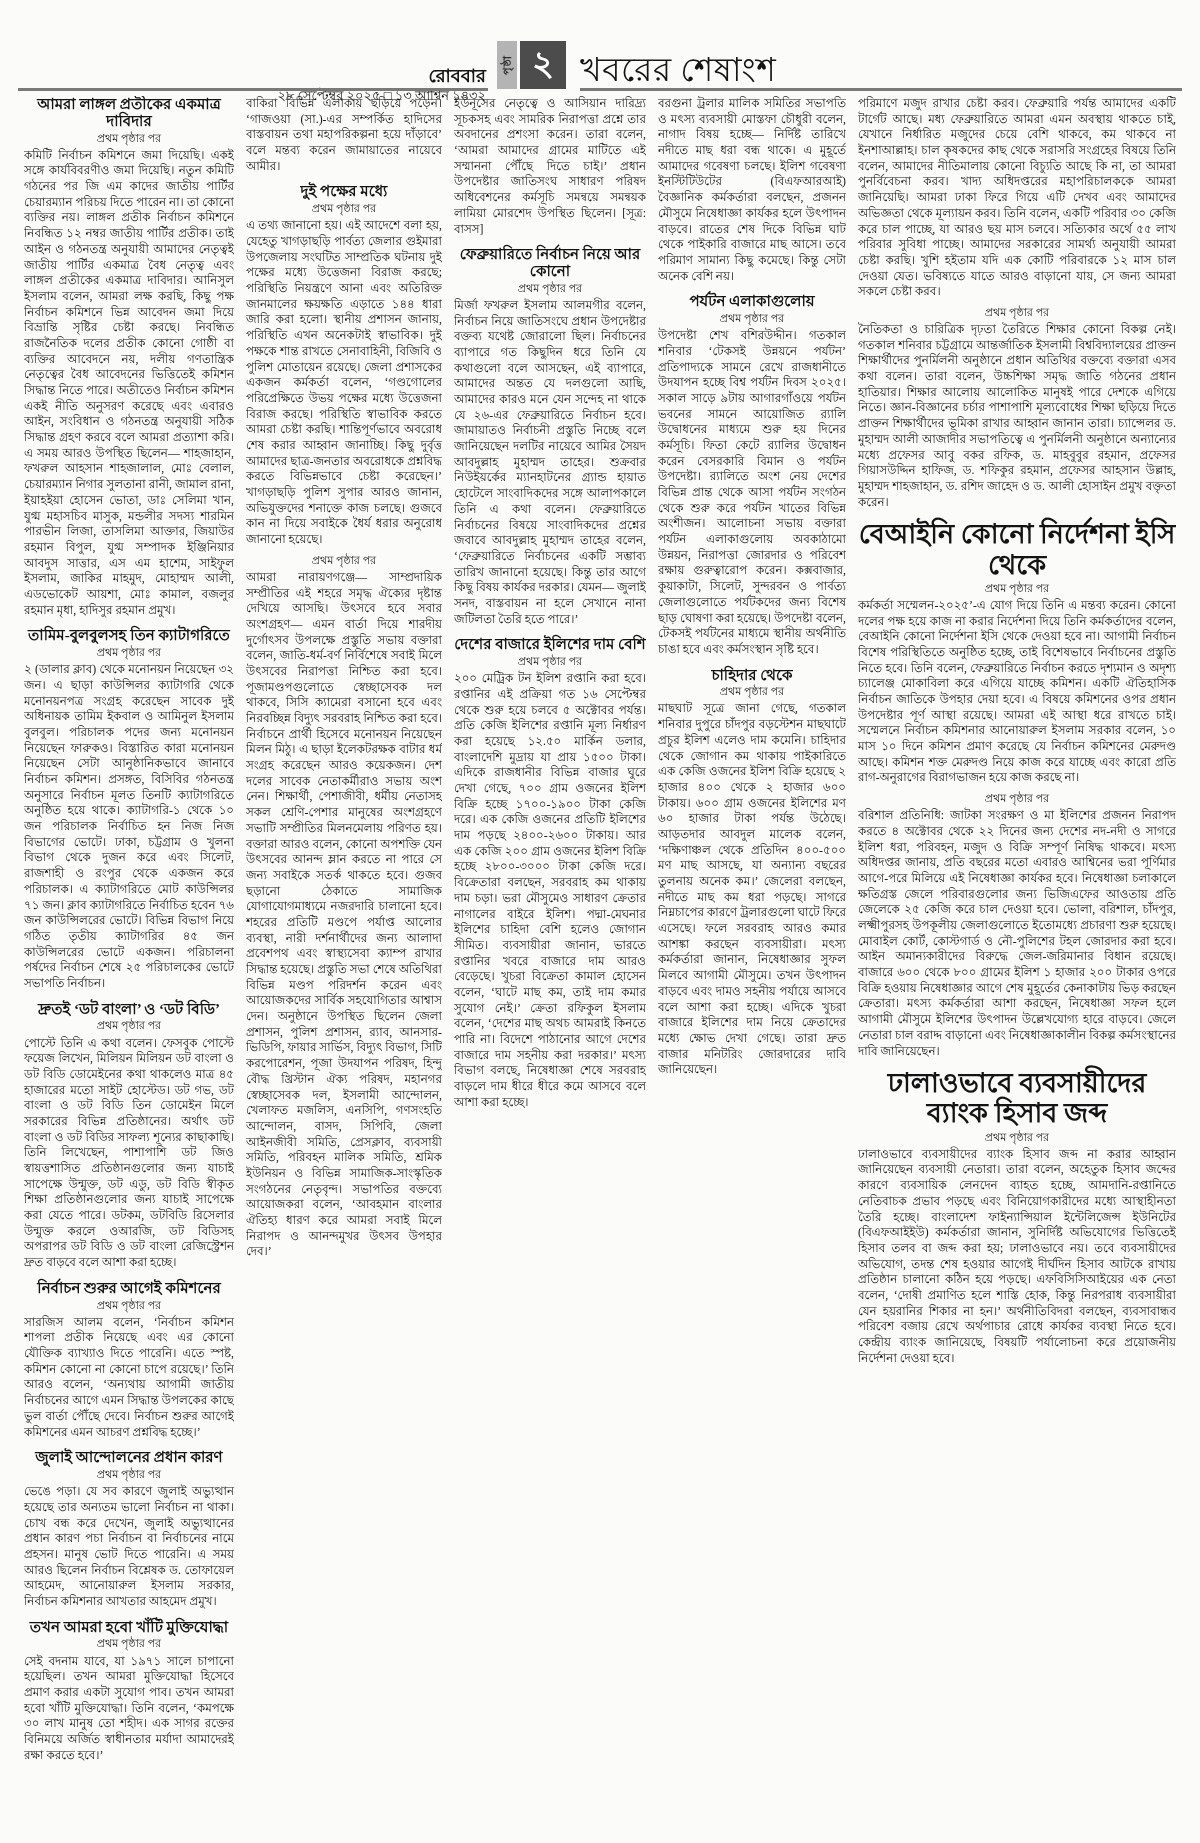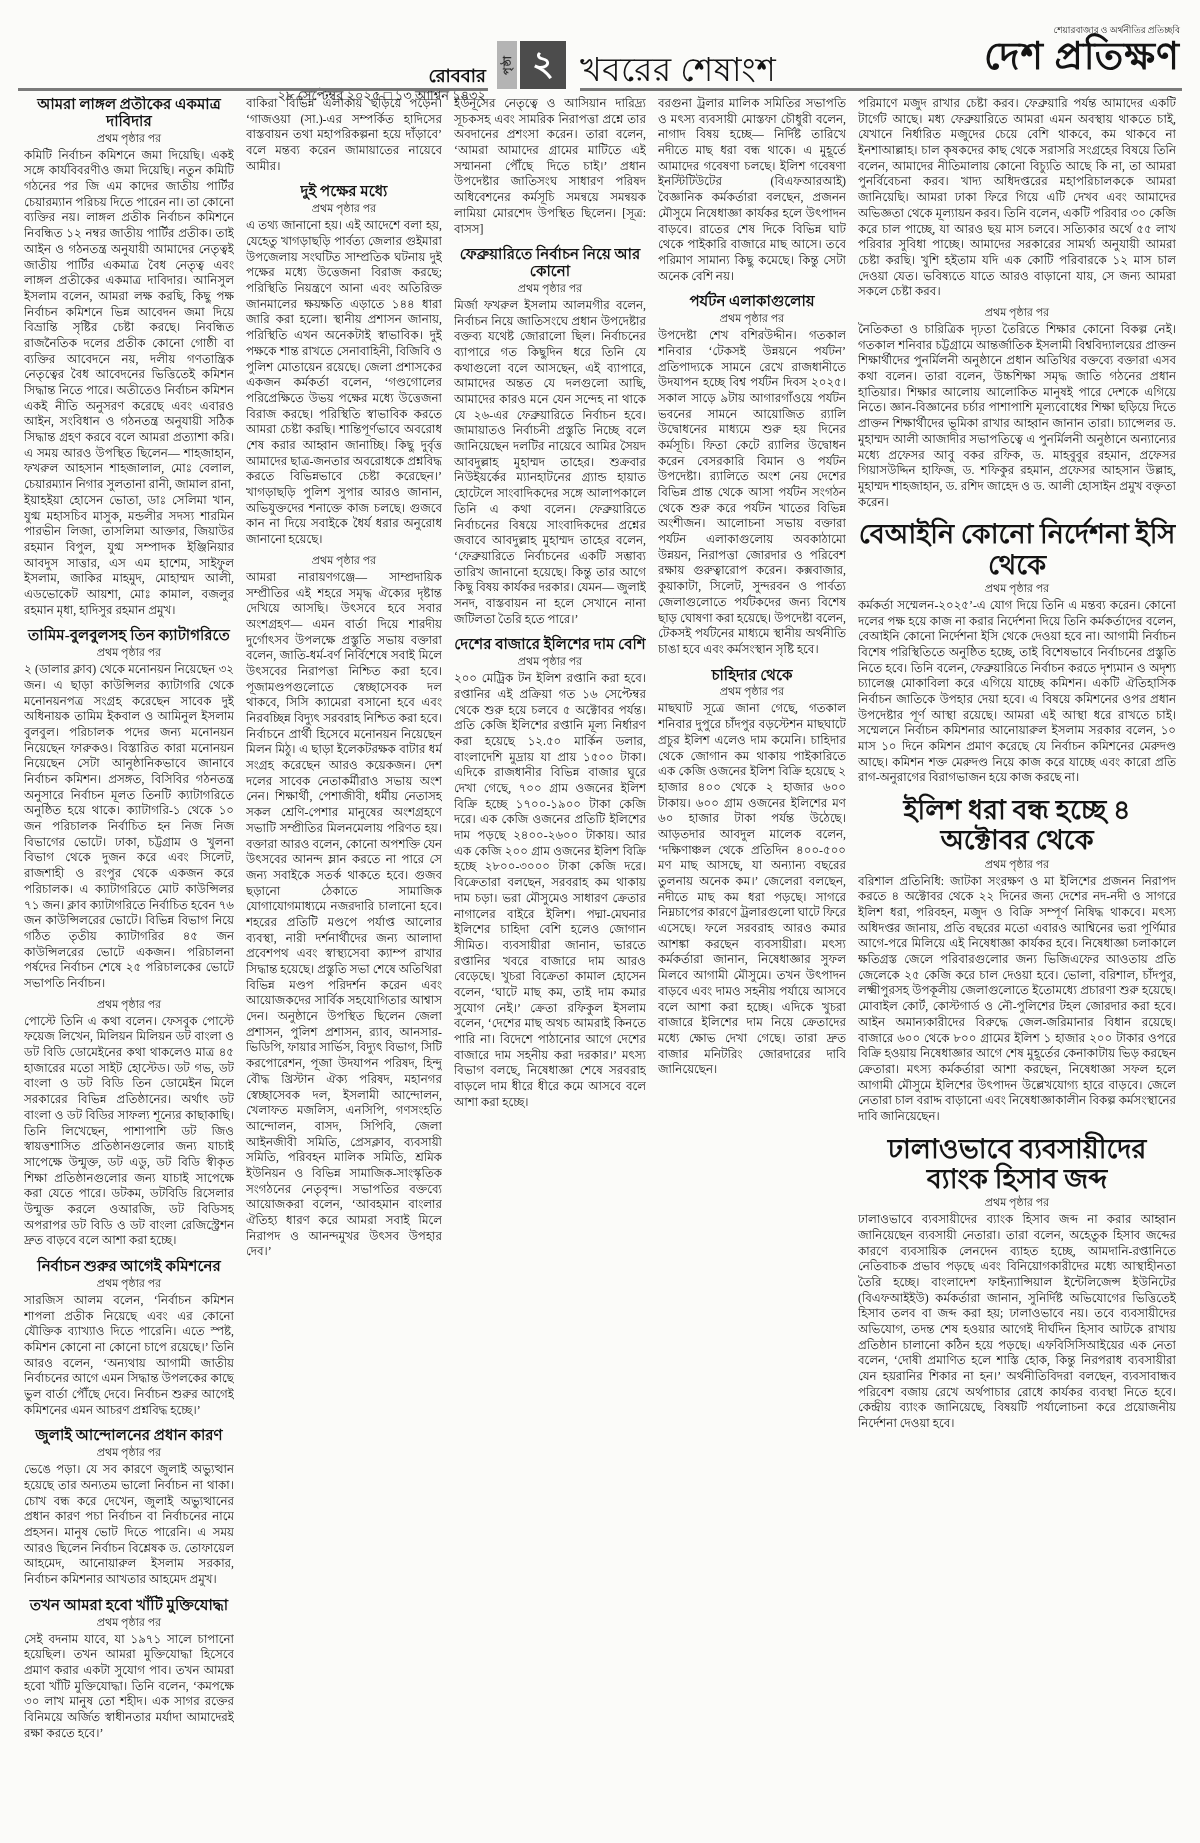--- a/index.html
+++ b/index.html
@@ -74,41 +74,38 @@
     <div class="dateblock">
       <div class="day">রোববার</div>
       <div class="dateline">২৮ সেপ্টেম্বর ২০২৫ □ ১৩ আশ্বিন ১৪৩২</div>
     </div>
 
     <div class="page-label-box">পৃষ্ঠা</div>
     <div class="page-num-box">২</div>
 
     <div class="section-title">খবরের শেষাংশ</div>
 
-    <div class="logo-block">
-      <div class="logo-tagline">শেয়ারবাজার ও অর্থনীতির প্রতিচ্ছবি</div>
-      <div class="logo-name">দেশ প্রতিক্ষণ</div>
-    </div>
 
     <div class="rule left"></div>
     <div class="rule right"></div>
   </div>
 
   <div class="col col-1">
       <div class="story">
         <div class="headline">আমরা লাঙ্গল প্রতীকের একমাত্র দাবিদার</div>
         <div class="continued">প্রথম পৃষ্ঠার পর</div>
         <div class="body-text">কমিটি নির্বাচন কমিশনে জমা দিয়েছি। একই সঙ্গে কার্যবিবরণীও জমা দিয়েছি। নতুন কমিটি গঠনের পর জি এম কাদের জাতীয় পার্টির চেয়ারম্যান পরিচয় দিতে পারেন না। তা কোনো ব্যক্তির নয়। লাঙ্গল প্রতীক নির্বাচন কমিশনে নিবন্ধিত ১২ নম্বর জাতীয় পার্টির প্রতীক। তাই আইন ও গঠনতন্ত্র অনুযায়ী আমাদের নেতৃত্বই জাতীয় পার্টির একমাত্র বৈধ নেতৃত্ব এবং লাঙ্গল প্রতীকের একমাত্র দাবিদার। আনিসুল ইসলাম বলেন, আমরা লক্ষ করছি, কিছু পক্ষ নির্বাচন কমিশনে ভিন্ন আবেদন জমা দিয়ে বিভ্রান্তি সৃষ্টির চেষ্টা করছে। নিবন্ধিত রাজনৈতিক দলের প্রতীক কোনো গোষ্ঠী বা ব্যক্তির আবেদনে নয়, দলীয় গণতান্ত্রিক নেতৃত্বের বৈধ আবেদনের ভিত্তিতেই কমিশন সিদ্ধান্ত নিতে পারে। অতীতেও নির্বাচন কমিশন একই নীতি অনুসরণ করেছে এবং এবারও আইন, সংবিধান ও গঠনতন্ত্র অনুযায়ী সঠিক সিদ্ধান্ত গ্রহণ করবে বলে আমরা প্রত্যাশা করি। এ সময় আরও উপস্থিত ছিলেন— শাহজাহান, ফখরুল আহসান শাহজালাল, মোঃ বেলাল, চেয়ারম্যান নিগার সুলতানা রানী, জামাল রানা, ইয়াহইয়া হোসেন ভোতা, ডাঃ সেলিমা খান, যুগ্ম মহাসচিব মাসুক, মন্ডলীর সদস্য শারমিন পারভীন লিজা, তাসলিমা আক্তার, জিয়াউর রহমান বিপুল, যুগ্ম সম্পাদক ইঞ্জিনিয়ার আবদুস সাত্তার, এস এম হাশেম, সাইফুল ইসলাম, জাকির মাহমুদ, মোহাম্মদ আলী, এডভোকেট আয়শা, মোঃ কামাল, বজলুর রহমান মৃধা, হাদিসুর রহমান প্রমুখ।</div>
       </div>
       <div class="story">
         <div class="headline">তামিম-বুলবুলসহ তিন ক্যাটাগরিতে</div>
         <div class="continued">প্রথম পৃষ্ঠার পর</div>
         <div class="body-text">২ (ডালার ক্লাব) থেকে মনোনয়ন নিয়েছেন ৩২ জন। এ ছাড়া কাউন্সিলর ক্যাটাগরি থেকে মনোনয়নপত্র সংগ্রহ করেছেন সাবেক দুই অধিনায়ক তামিম ইকবাল ও আমিনুল ইসলাম বুলবুল। পরিচালক পদের জন্য মনোনয়ন নিয়েছেন ফারুকও। বিস্তারিত কারা মনোনয়ন নিয়েছেন সেটা আনুষ্ঠানিকভাবে জানাবে নির্বাচন কমিশন। প্রসঙ্গত, বিসিবির গঠনতন্ত্র অনুসারে নির্বাচন মূলত তিনটি ক্যাটাগরিতে অনুষ্ঠিত হয়ে থাকে। ক্যাটাগরি-১ থেকে ১০ জন পরিচালক নির্বাচিত হন নিজ নিজ বিভাগের ভোটে। ঢাকা, চট্টগ্রাম ও খুলনা বিভাগ থেকে দুজন করে এবং সিলেট, রাজশাহী ও রংপুর থেকে একজন করে পরিচালক। এ ক্যাটাগরিতে মোট কাউন্সিলর ৭১ জন। ক্লাব ক্যাটাগরিতে নির্বাচিত হবেন ৭৬ জন কাউন্সিলরের ভোটে। বিভিন্ন বিভাগ নিয়ে গঠিত তৃতীয় ক্যাটাগরির ৪৫ জন কাউন্সিলরের ভোটে একজন। পরিচালনা পর্ষদের নির্বাচন শেষে ২৫ পরিচালকের ভোটে সভাপতি নির্বাচন।</div>
       </div>
       <div class="story">
+        <div class="headline">দ্রুতই ‘ডট বাংলা’ ও ‘ডট বিডি’</div>
         <div class="continued">প্রথম পৃষ্ঠার পর</div>
         <div class="body-text">পোস্টে তিনি এ কথা বলেন। ফেসবুক পোস্টে ফয়েজ লিখেন, মিলিয়ন মিলিয়ন ডট বাংলা ও ডট বিডি ডোমেইনের কথা থাকলেও মাত্র ৪৫ হাজারের মতো সাইট হোস্টেড। ডট গভ, ডট বাংলা ও ডট বিডি তিন ডোমেইন মিলে সরকারের বিভিন্ন প্রতিষ্ঠানের। অর্থাৎ ডট বাংলা ও ডট বিডির সাফল্য শূন্যের কাছাকাছি। তিনি লিখেছেন, পাশাপাশি ডট জিও স্বায়ত্তশাসিত প্রতিষ্ঠানগুলোর জন্য যাচাই সাপেক্ষে উন্মুক্ত, ডট এডু, ডট বিডি স্বীকৃত শিক্ষা প্রতিষ্ঠানগুলোর জন্য যাচাই সাপেক্ষে করা যেতে পারে। ডটকম, ডটবিডি রিসেলার উন্মুক্ত করলে ওআরজি, ডট বিডিসহ অপরাপর ডট বিডি ও ডট বাংলা রেজিস্ট্রেশন দ্রুত বাড়বে বলে আশা করা হচ্ছে।</div>
       </div>
       <div class="story">
         <div class="headline">নির্বাচন শুরুর আগেই কমিশনের</div>
         <div class="continued">প্রথম পৃষ্ঠার পর</div>
         <div class="body-text">সারজিস আলম বলেন, ‘নির্বাচন কমিশন শাপলা প্রতীক নিয়েছে এবং এর কোনো যৌক্তিক ব্যাখ্যাও দিতে পারেনি। এতে স্পষ্ট, কমিশন কোনো না কোনো চাপে রয়েছে।’ তিনি আরও বলেন, ‘অন্যথায় আগামী জাতীয় নির্বাচনের আগে এমন সিদ্ধান্ত উপলকের কাছে ভুল বার্তা পৌঁছে দেবে। নির্বাচন শুরুর আগেই কমিশনের এমন আচরণ প্রশ্নবিদ্ধ হচ্ছে।’</div>
       </div>
       <div class="story">
         <div class="headline">জুলাই আন্দোলনের প্রধান কারণ</div>
@@ -172,21 +169,20 @@
       <div class="story">
         <div class="continued">প্রথম পৃষ্ঠার পর</div>
         <div class="body-text">নৈতিকতা ও চারিত্রিক দৃঢ়তা তৈরিতে শিক্ষার কোনো বিকল্প নেই। গতকাল শনিবার চট্টগ্রামে আন্তর্জাতিক ইসলামী বিশ্ববিদ্যালয়ের প্রাক্তন শিক্ষার্থীদের পুনর্মিলনী অনুষ্ঠানে প্রধান অতিথির বক্তব্যে বক্তারা এসব কথা বলেন। তারা বলেন, উচ্চশিক্ষা সমৃদ্ধ জাতি গঠনের প্রধান হাতিয়ার। শিক্ষার আলোয় আলোকিত মানুষই পারে দেশকে এগিয়ে নিতে। জ্ঞান-বিজ্ঞানের চর্চার পাশাপাশি মূল্যবোধের শিক্ষা ছড়িয়ে দিতে প্রাক্তন শিক্ষার্থীদের ভূমিকা রাখার আহ্বান জানান তারা। চ্যান্সেলর ড. মুহাম্মদ আলী আজাদীর সভাপতিত্বে এ পুনর্মিলনী অনুষ্ঠানে অন্যান্যের মধ্যে প্রফেসর আবু বকর রফিক, ড. মাহবুবুর রহমান, প্রফেসর গিয়াসউদ্দিন হাফিজ, ড. শফিকুর রহমান, প্রফেসর আহসান উল্লাহ, মুহাম্মদ শাহজাহান, ড. রশিদ জাহেদ ও ড. আলী হোসাইন প্রমুখ বক্তৃতা করেন।</div>
       </div>
       <div class="story">
         <div class="headline">বেআইনি কোনো নির্দেশনা ইসি থেকে</div>
         <div class="continued">প্রথম পৃষ্ঠার পর</div>
         <div class="body-text">কর্মকর্তা সম্মেলন-২০২৫’-এ যোগ দিয়ে তিনি এ মন্তব্য করেন। কোনো দলের পক্ষ হয়ে কাজ না করার নির্দেশনা দিয়ে তিনি কর্মকর্তাদের বলেন, বেআইনি কোনো নির্দেশনা ইসি থেকে দেওয়া হবে না। আগামী নির্বাচন বিশেষ পরিস্থিতিতে অনুষ্ঠিত হচ্ছে, তাই বিশেষভাবে নির্বাচনের প্রস্তুতি নিতে হবে। তিনি বলেন, ফেব্রুয়ারিতে নির্বাচন করতে দৃশ্যমান ও অদৃশ্য চ্যালেঞ্জ মোকাবিলা করে এগিয়ে যাচ্ছে কমিশন। একটি ঐতিহাসিক নির্বাচন জাতিকে উপহার দেয়া হবে। এ বিষয়ে কমিশনের ওপর প্রধান উপদেষ্টার পূর্ণ আস্থা রয়েছে। আমরা এই আস্থা ধরে রাখতে চাই। সম্মেলনে নির্বাচন কমিশনার আনোয়ারুল ইসলাম সরকার বলেন, ১০ মাস ১০ দিনে কমিশন প্রমাণ করেছে যে নির্বাচন কমিশনের মেরুদণ্ড আছে। কমিশন শক্ত মেরুদণ্ড নিয়ে কাজ করে যাচ্ছে এবং কারো প্রতি রাগ-অনুরাগের বিরাগভাজন হয়ে কাজ করছে না।</div>
       </div>
       <div class="story">
-        <div class="headline">ইলিশ ধরা বন্ধ হচ্ছে ৪ অক্টোবর থেকে</div>
         <div class="continued">প্রথম পৃষ্ঠার পর</div>
         <div class="body-text">বরিশাল প্রতিনিধি: জাটকা সংরক্ষণ ও মা ইলিশের প্রজনন নিরাপদ করতে ৪ অক্টোবর থেকে ২২ দিনের জন্য দেশের নদ-নদী ও সাগরে ইলিশ ধরা, পরিবহন, মজুদ ও বিক্রি সম্পূর্ণ নিষিদ্ধ থাকবে। মৎস্য অধিদপ্তর জানায়, প্রতি বছরের মতো এবারও আশ্বিনের ভরা পূর্ণিমার আগে-পরে মিলিয়ে এই নিষেধাজ্ঞা কার্যকর হবে। নিষেধাজ্ঞা চলাকালে ক্ষতিগ্রস্ত জেলে পরিবারগুলোর জন্য ভিজিএফের আওতায় প্রতি জেলেকে ২৫ কেজি করে চাল দেওয়া হবে। ভোলা, বরিশাল, চাঁদপুর, লক্ষ্মীপুরসহ উপকূলীয় জেলাগুলোতে ইতোমধ্যে প্রচারণা শুরু হয়েছে। মোবাইল কোর্ট, কোস্টগার্ড ও নৌ-পুলিশের টহল জোরদার করা হবে। আইন অমান্যকারীদের বিরুদ্ধে জেল-জরিমানার বিধান রয়েছে। বাজারে ৬০০ থেকে ৮০০ গ্রামের ইলিশ ১ হাজার ২০০ টাকার ওপরে বিক্রি হওয়ায় নিষেধাজ্ঞার আগে শেষ মুহূর্তের কেনাকাটায় ভিড় করছেন ক্রেতারা। মৎস্য কর্মকর্তারা আশা করছেন, নিষেধাজ্ঞা সফল হলে আগামী মৌসুমে ইলিশের উৎপাদন উল্লেখযোগ্য হারে বাড়বে। জেলে নেতারা চাল বরাদ্দ বাড়ানো এবং নিষেধাজ্ঞাকালীন বিকল্প কর্মসংস্থানের দাবি জানিয়েছেন।</div>
       </div>
       <div class="story">
         <div class="headline">ঢালাওভাবে ব্যবসায়ীদের ব্যাংক হিসাব জব্দ</div>
         <div class="continued">প্রথম পৃষ্ঠার পর</div>
         <div class="body-text">ঢালাওভাবে ব্যবসায়ীদের ব্যাংক হিসাব জব্দ না করার আহ্বান জানিয়েছেন ব্যবসায়ী নেতারা। তারা বলেন, অহেতুক হিসাব জব্দের কারণে ব্যবসায়িক লেনদেন ব্যাহত হচ্ছে, আমদানি-রপ্তানিতে নেতিবাচক প্রভাব পড়ছে এবং বিনিয়োগকারীদের মধ্যে আস্থাহীনতা তৈরি হচ্ছে। বাংলাদেশ ফাইন্যান্সিয়াল ইন্টেলিজেন্স ইউনিটের (বিএফআইইউ) কর্মকর্তারা জানান, সুনির্দিষ্ট অভিযোগের ভিত্তিতেই হিসাব তলব বা জব্দ করা হয়; ঢালাওভাবে নয়। তবে ব্যবসায়ীদের অভিযোগ, তদন্ত শেষ হওয়ার আগেই দীর্ঘদিন হিসাব আটকে রাখায় প্রতিষ্ঠান চালানো কঠিন হয়ে পড়ছে। এফবিসিসিআইয়ের এক নেতা বলেন, ‘দোষী প্রমাণিত হলে শাস্তি হোক, কিন্তু নিরপরাধ ব্যবসায়ীরা যেন হয়রানির শিকার না হন।’ অর্থনীতিবিদরা বলছেন, ব্যবসাবান্ধব পরিবেশ বজায় রেখে অর্থপাচার রোধে কার্যকর ব্যবস্থা নিতে হবে। কেন্দ্রীয় ব্যাংক জানিয়েছে, বিষয়টি পর্যালোচনা করে প্রয়োজনীয় নির্দেশনা দেওয়া হবে।</div>
       </div>
     </div>
 

